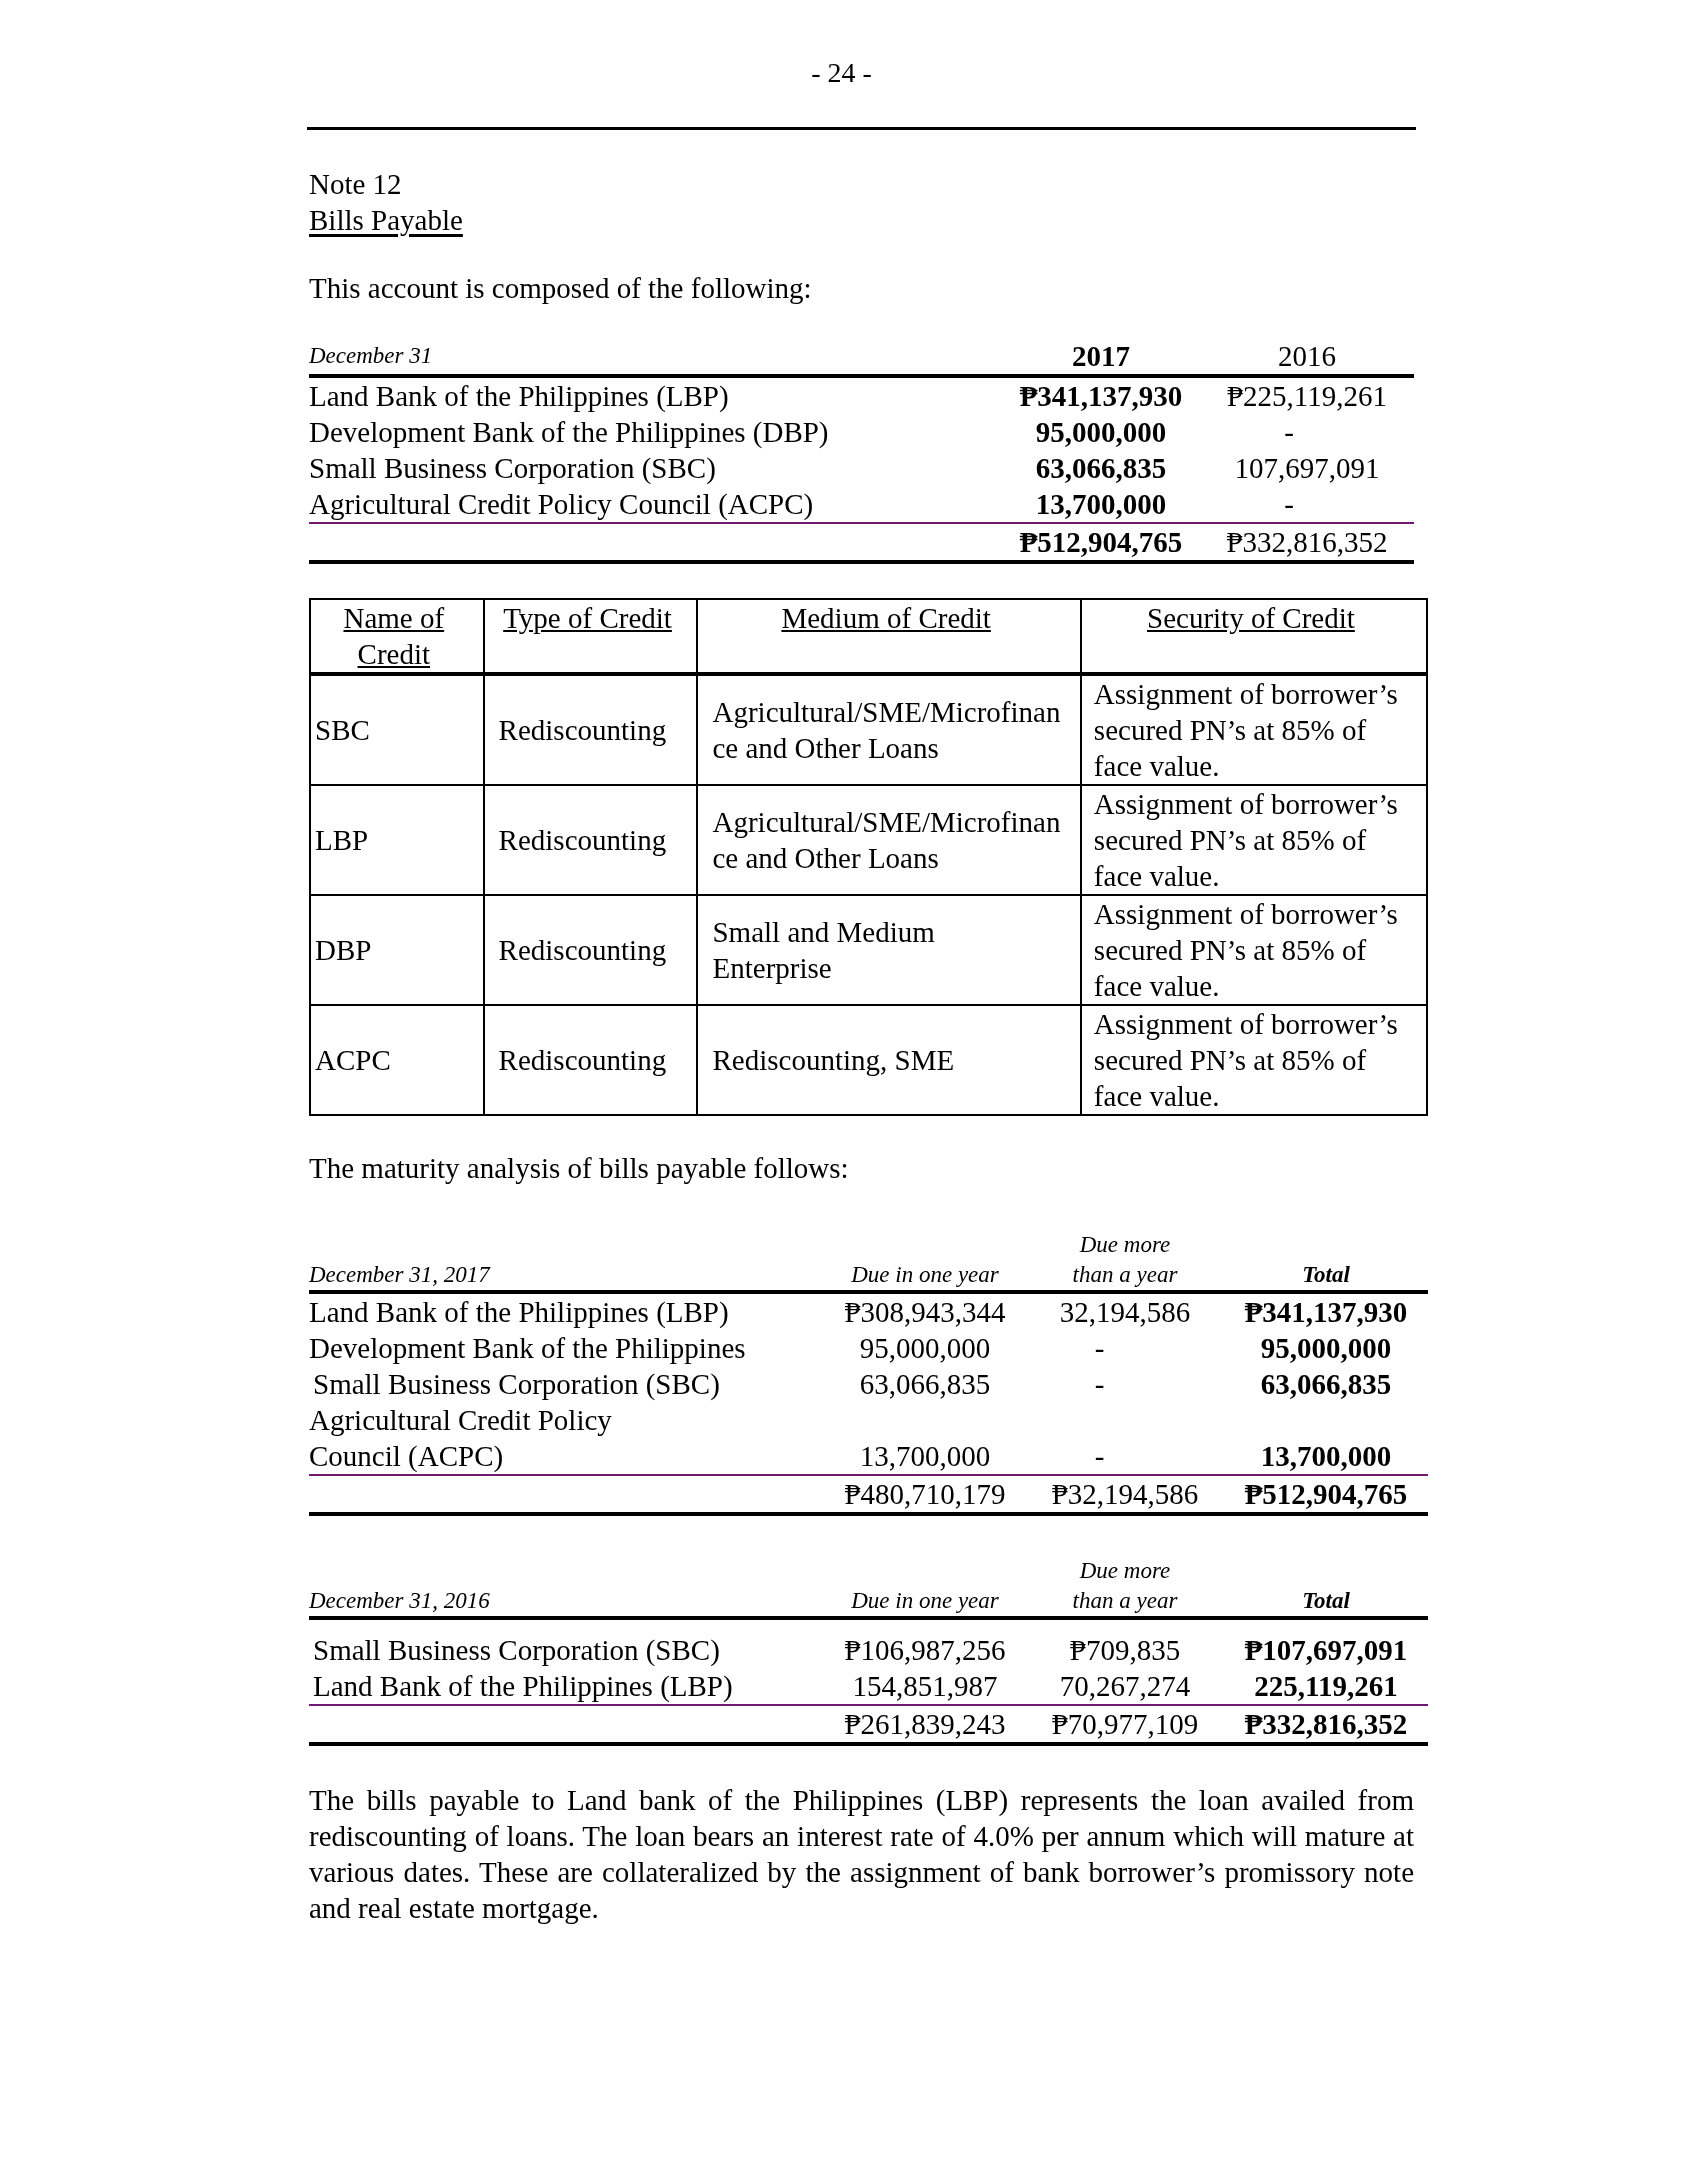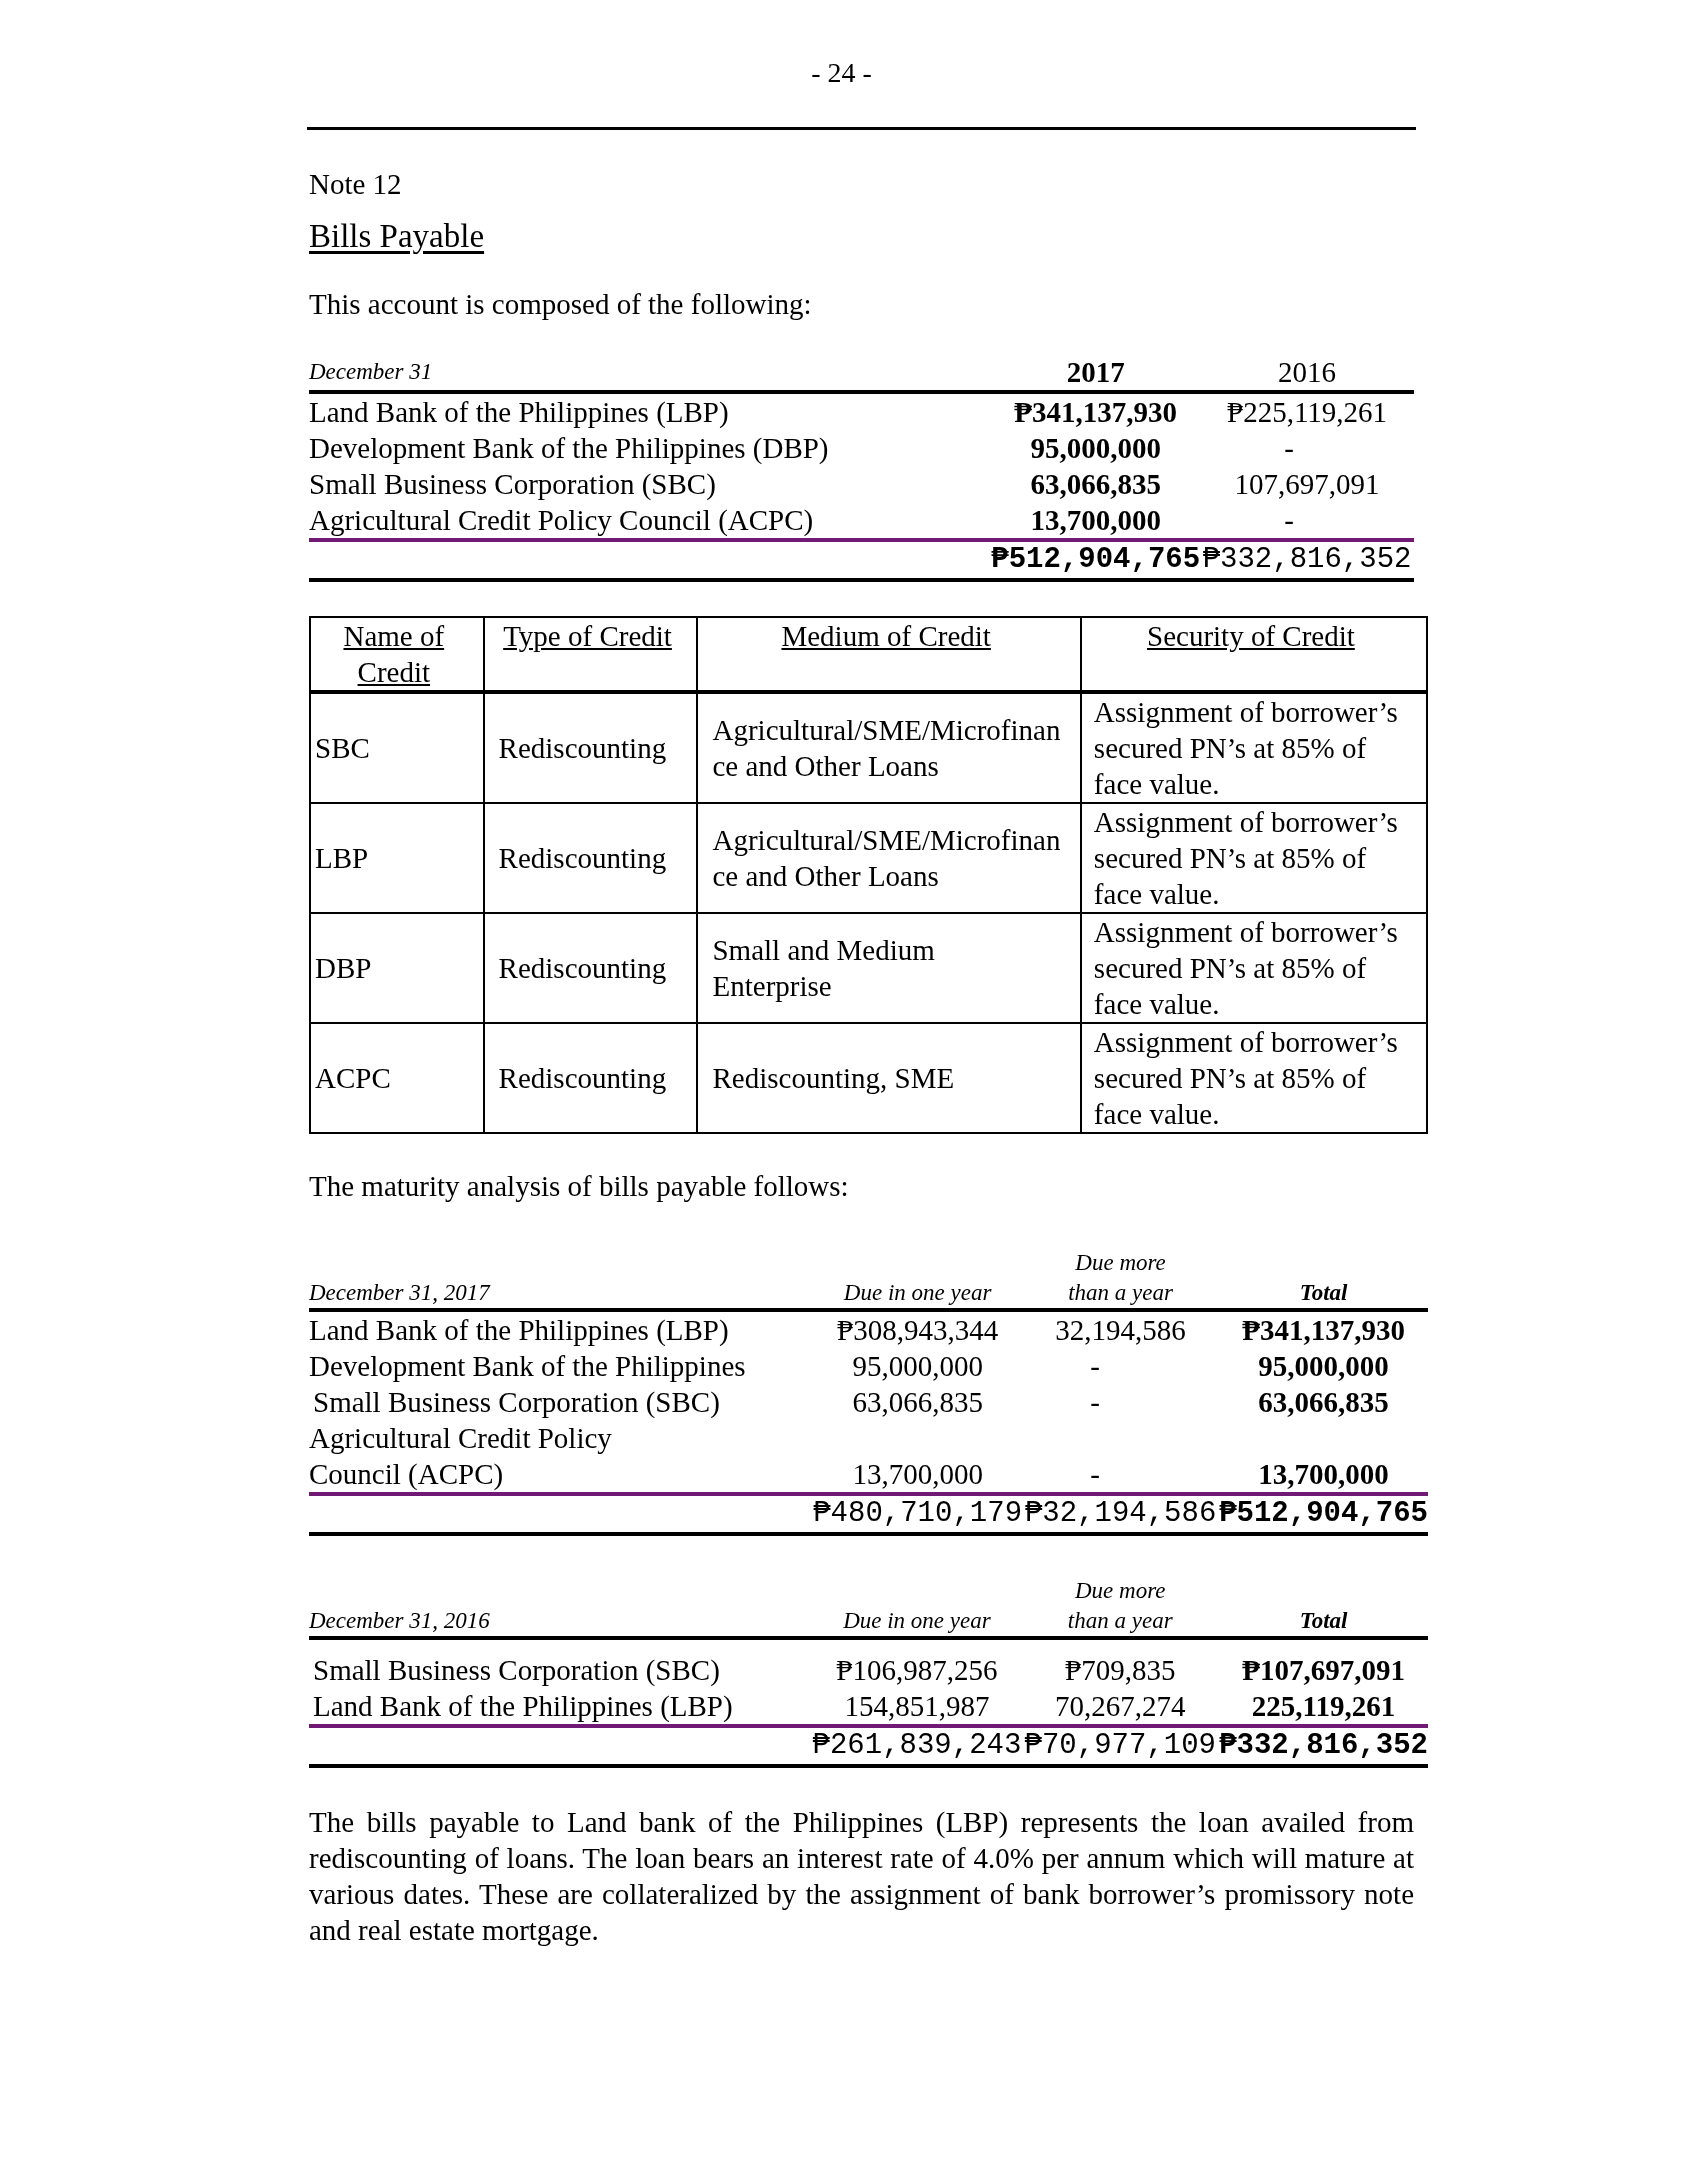--- a/index.html
+++ b/index.html
@@ -1,30 +1,30 @@
 <!DOCTYPE html>
 <html><head>
 <meta charset="utf-8">
 <style>
   html, body { margin:0; padding:0; background:#ffffff; }
   body { width:1683px; height:2178px; position:relative; font-family:"Liberation Serif","DejaVu Serif",serif; color:#000; }
   .page-num { position:absolute; top:57px; left:0; width:1683px; text-align:center; font-size:28px; }
   .top-rule { position:absolute; top:127px; left:307px; width:1109px; height:0; border-top:3px solid #000; }
   .content { position:absolute; left:309px; top:166px; width:1119px; }
   .note-title { font-size:29px; line-height:36px; }
-  .note-sub { font-size:33px; line-height:36px; text-decoration:underline; text-decoration-thickness:3px; text-underline-offset:4px;margin-top:16px; }
+  .note-sub { font-size:29px; line-height:36px; text-decoration:underline; text-decoration-thickness:3px; text-underline-offset:4px; }
   .para { font-size:29px; line-height:36px; }
   
   table.fin { border-collapse:collapse; font-size:29px; }
   table.fin td, table.fin th { padding:0; line-height:36px; font-weight:normal; }
   .num { text-align:center; white-space:nowrap; }
   .bold { font-weight:bold !important; }
   .ital { font-style:italic; font-size:23px; }
   .hdr-rule td, .hdr-rule th { border-bottom:4px solid #000; }
-  .sum-rule td { border-top:4px solid #701a75;font-family:Liberation Mono, monospace; }
+  .sum-rule td { border-top:2px solid #701a75; }
   .dbl-bot td { border-bottom:4px solid #000; }
   
   table.grid { border-collapse:collapse; font-size:29px; }
   table.grid td, table.grid th { border:2px solid #000; vertical-align:middle; line-height:36px; font-weight:normal; padding:0 10px 0 4px; }
   table.grid th { vertical-align:top; text-align:center; }
   table.grid th span { text-decoration:underline; }
   table.grid tr.head th { border-bottom:4px solid #000;text-align:center; }
   .just { text-align:justify; text-align-last:left; }
 </style>
 </head>

